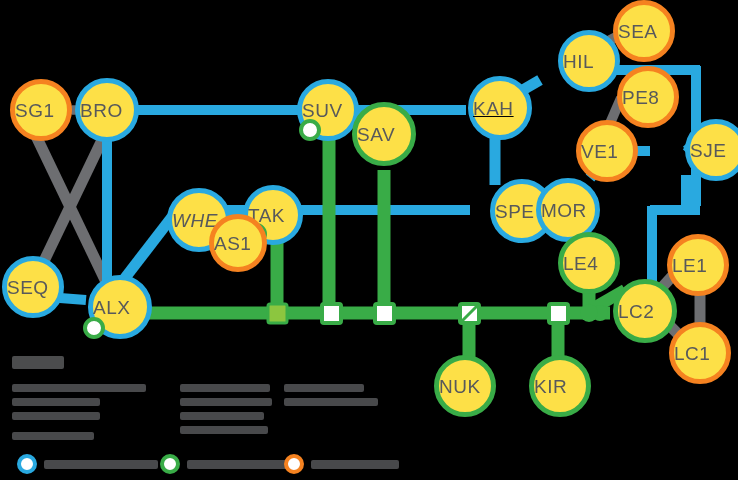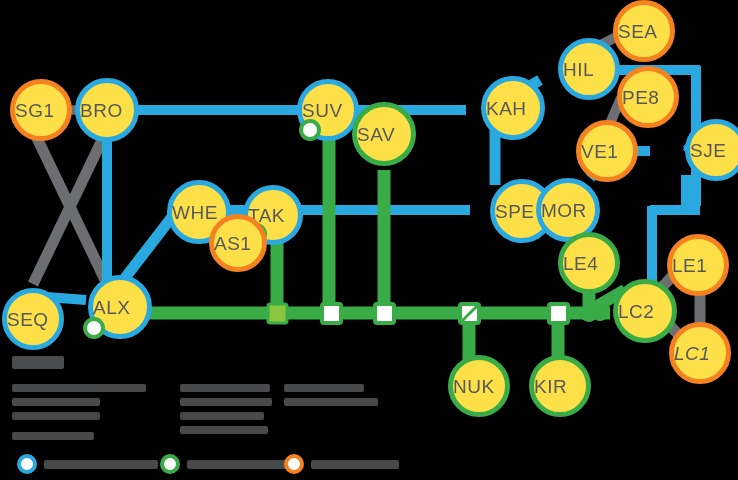--- a/index.html
+++ b/index.html
@@ -99,74 +99,74 @@
       <div class="node" style="left: 75px; top: 78px; width: 64px; height: 64px; border: 5px solid rgb(41, 169, 224);">
         <span class="lbl">BRO</span>
       </div>
       <div class="node" style="left: 297px; top: 79px; width: 62px; height: 62px; border: 5px solid rgb(41, 169, 224);">
         <span class="lbl">SUV</span>
       </div>
       <div class="badge" style="width: 22px; height: 22px; border: 4px solid rgb(57, 172, 71); left: 299.4px; top: 119px;"></div>
       <div class="node" style="left: 352px; top: 102px; width: 64px; height: 64px; border: 5px solid rgb(57, 172, 71);">
         <span class="lbl">SAV</span>
       </div>
-      <div class="node" style="left: 481px; top: 76px; width: 64px; height: 64px; border: 5px solid rgb(41, 169, 224);">
+      <div class="node" style="left: 468px; top: 76px; width: 64px; height: 64px; border: 5px solid rgb(41, 169, 224); text-decoration: underline;">
         <span class="lbl">KAH</span>
       </div>
-      <div class="node" style="left: 558px; top: 38px; width: 62px; height: 62px; border: 5px solid rgb(41, 169, 224);">
+      <div class="node" style="left: 558px; top: 30px; width: 62px; height: 62px; border: 5px solid rgb(41, 169, 224);">
         <span class="lbl">HIL</span>
       </div>
       <div class="node" style="left: 613px; top: 0px; width: 62px; height: 62px; border: 5px solid rgb(245, 130, 32);">
         <span class="lbl">SEA</span>
       </div>
       <div class="node" style="left: 617px; top: 66px; width: 62px; height: 62px; border: 5px solid rgb(245, 130, 32);">
         <span class="lbl">PE8</span>
       </div>
       <div class="node" style="left: 576px; top: 120px; width: 62px; height: 62px; border: 5px solid rgb(245, 130, 32);">
         <span class="lbl">VE1</span>
       </div>
       <div class="node" style="left: 685px; top: 119px; width: 62px; height: 62px; border: 5px solid rgb(41, 169, 224);">
         <span class="lbl">SJE</span>
       </div>
-      <div class="node" style="left: 167px; top: 180px; width: 64px; height: 64px; border: 5px solid rgb(41, 169, 224);">
+      <div class="node" style="left: 167px; top: 188px; width: 64px; height: 64px; border: 5px solid rgb(41, 169, 224); font-style: italic;">
         <span class="lbl">WHE</span>
       </div>
       <div class="node" style="left: 243px; top: 185px; width: 60px; height: 60px; border: 5px solid rgb(41, 169, 224);">
         <span class="lbl">TAK</span>
       </div>
       <div class="badge" style="width: 22px; height: 22px; border: 4px solid rgb(57, 172, 71); left: 245px; top: 223px;"></div>
       <div class="node" style="left: 209px; top: 214px; width: 58px; height: 58px; border: 5px solid rgb(245, 130, 32);">
         <span class="lbl">AS1</span>
       </div>
       <div class="node" style="left: 490px; top: 179px; width: 64px; height: 64px; border: 5px solid rgb(41, 169, 224);">
         <span class="lbl">SPE</span>
       </div>
       <div class="node" style="left: 536px; top: 178px; width: 64px; height: 64px; border: 5px solid rgb(41, 169, 224);">
         <span class="lbl">MOR</span>
       </div>
-      <div class="node" style="left: 2px; top: 288px; width: 62px; height: 62px; border: 5px solid rgb(41, 169, 224);">
+      <div class="node" style="left: 2px; top: 256px; width: 62px; height: 62px; border: 5px solid rgb(41, 169, 224);">
         <span class="lbl">SEQ</span>
       </div>
       <div class="node" style="left: 88px; top: 275px; width: 64px; height: 64px; border: 5px solid rgb(41, 169, 224);">
         <span class="lbl">ALX</span>
       </div>
       <div class="badge" style="width: 22px; height: 22px; border: 4px solid rgb(57, 172, 71); left: 82.8px; top: 317px;"></div>
       <div class="node" style="left: 558px; top: 232px; width: 62px; height: 62px; border: 5px solid rgb(57, 172, 71);">
         <span class="lbl">LE4</span>
       </div>
       <div class="node" style="left: 667px; top: 234px; width: 62px; height: 62px; border: 5px solid rgb(245, 130, 32);">
         <span class="lbl">LE1</span>
       </div>
       <div class="node" style="left: 613px; top: 279px; width: 64px; height: 64px; border: 5px solid rgb(57, 172, 71);">
         <span class="lbl">LC2</span>
       </div>
-      <div class="node" style="left: 669px; top: 322px; width: 62px; height: 62px; border: 5px solid rgb(245, 130, 32); font-style: italic;">
+      <div class="node" style="left: 669px; top: 322px; width: 62px; height: 62px; border: 5px solid rgb(245, 130, 32);">
         <span class="lbl">LC1</span>
       </div>
-      <div class="node" style="left: 448px; top: 355px; width: 62px; height: 62px; border: 5px solid rgb(57, 172, 71);">
+      <div class="node" style="left: 434px; top: 355px; width: 62px; height: 62px; border: 5px solid rgb(57, 172, 71);">
         <span class="lbl">NUK</span>
       </div>
       <div class="node" style="left: 529px; top: 355px; width: 62px; height: 62px; border: 5px solid rgb(57, 172, 71);">
         <span class="lbl">KIR</span>
       </div>
     </div>
 
   <div class="legend">
     <div class="lg-title"></div>
     <div class="lg-col" style="left:0;top:22px;width:150px;">

